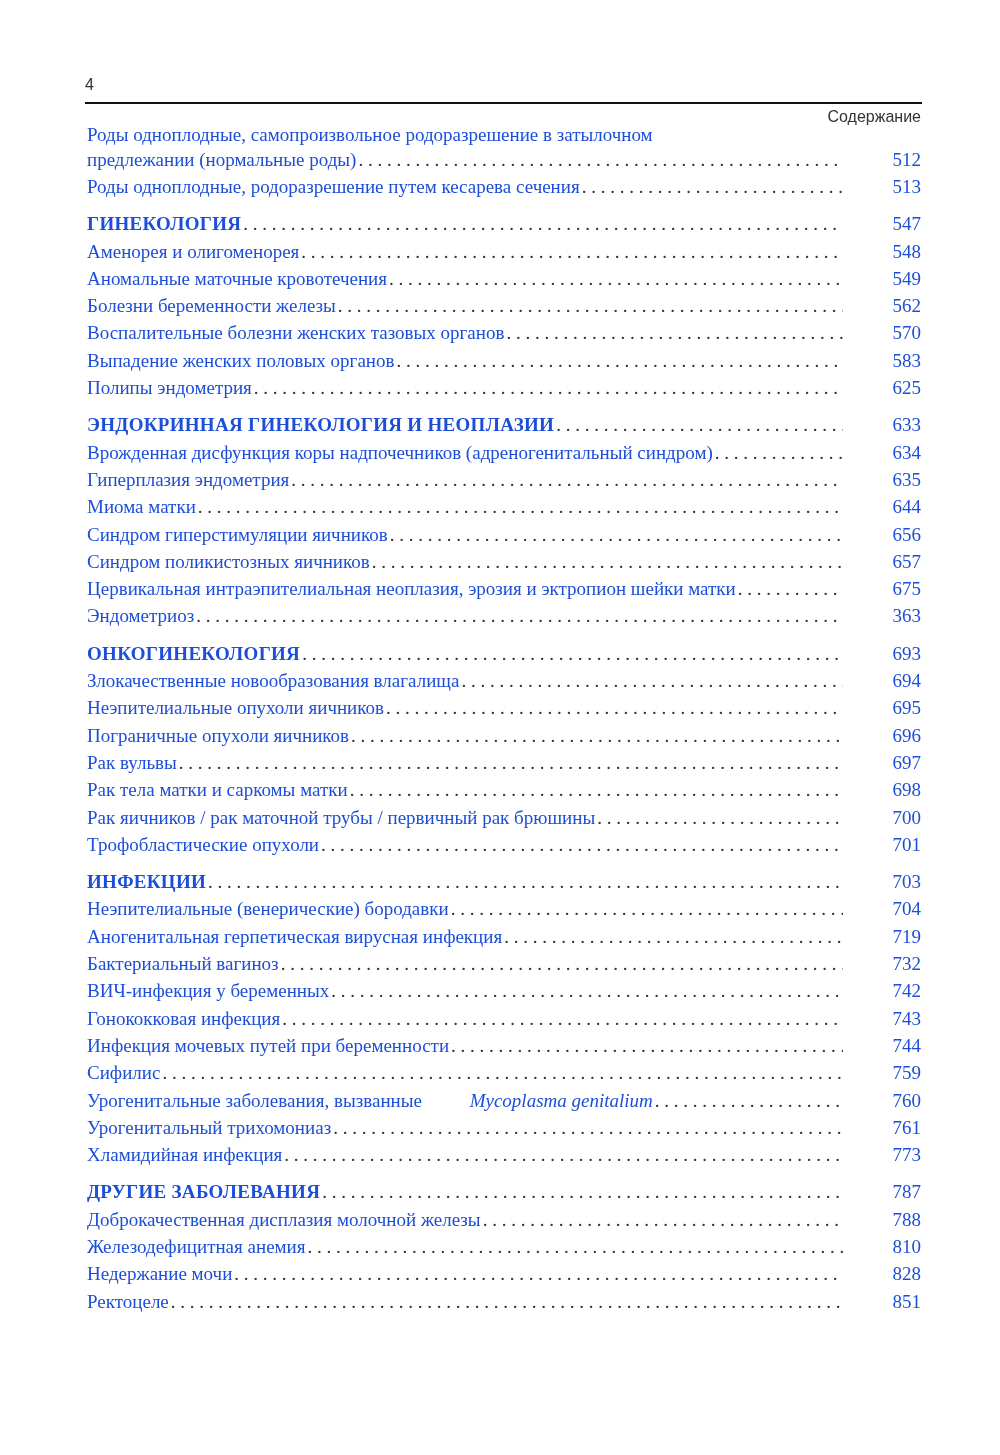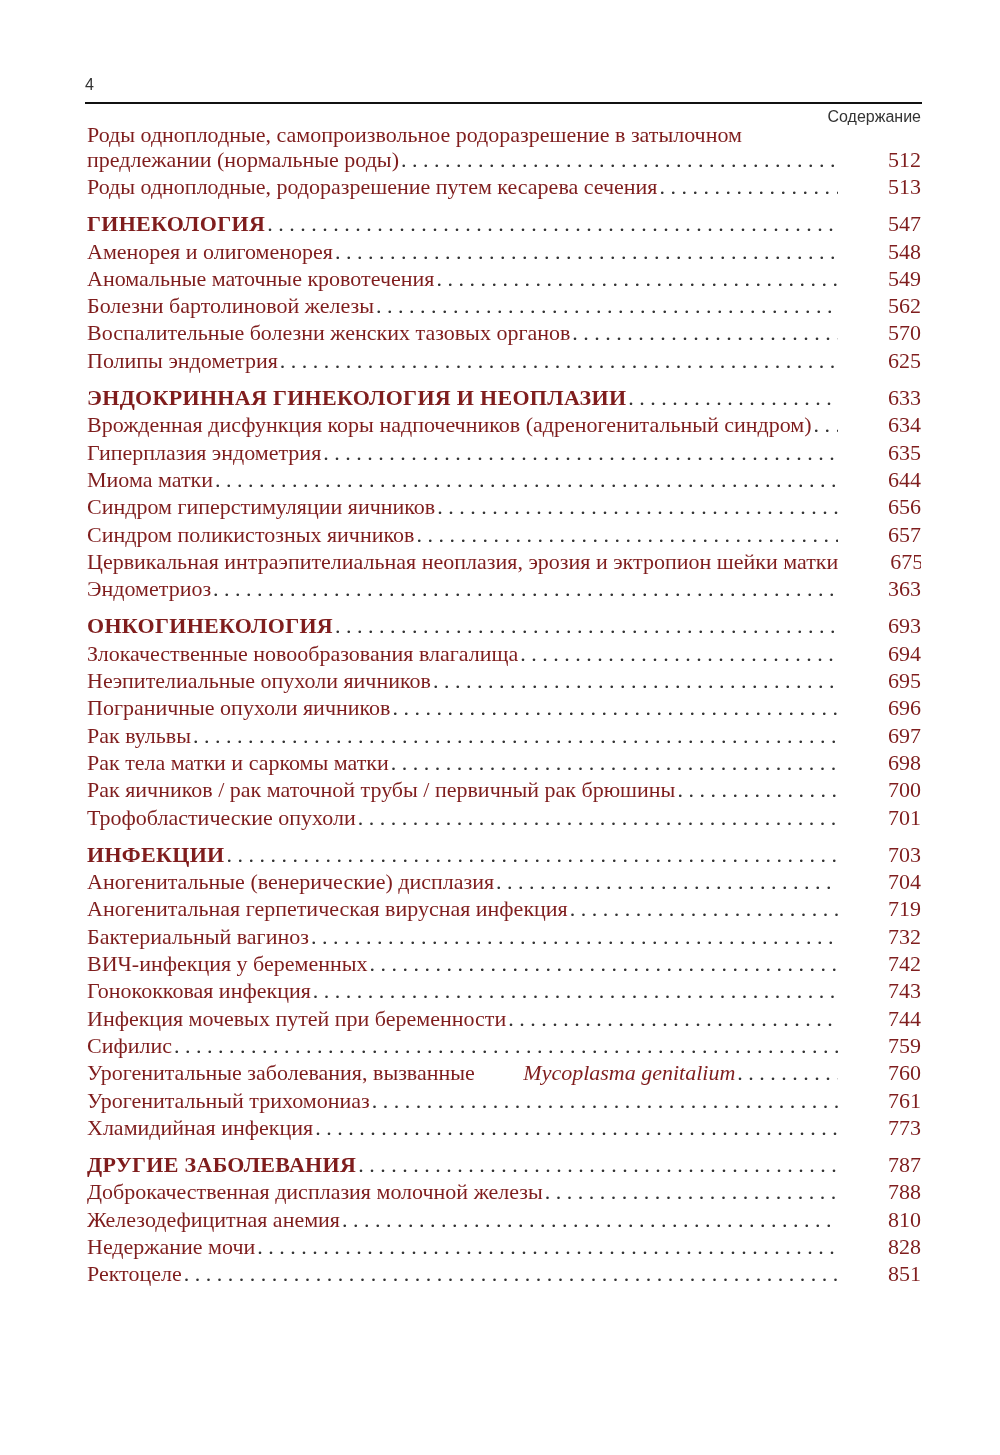--- a/index.html
+++ b/index.html
@@ -5,21 +5,21 @@
     html, body { margin: 0; padding: 0; background: #ffffff; }
     body { width: 1000px; height: 1455px; position: relative; overflow: hidden; color: #1a1a1a; }
     .running-head {
       position: absolute; left: 85px; top: 76px; width: 836px; height: 24px;
       font-family: "Liberation Sans", sans-serif; font-size: 16px; color: #333;
     }
     .running-head .pnum { position: absolute; left: 0; top: 0; }
     .running-head .rtitle { position: absolute; right: 0; top: 0; margin-top: 32px; }
     .head-rule { position: absolute; left: 85px; top: 102px; width: 837px; height: 2px; background: #111; }
     .toc { position: absolute; left: 87px; top: 124px; width: 834px;
-      font-family: "Liberation Serif", serif; font-size: 22px; color: #7f1d1d; }
+      font-family: "Liberation Serif", serif; font-size: 19px; color: #1d4ed8; }
     .entry { position: relative; display: flex; align-items: baseline; height: 27.3px; line-height: 27.3px; white-space: nowrap; overflow: hidden; }
     .entry.multi { height: auto; display: block; }
     .entry.multi .first-line { display: block; height: 22px; line-height: 22px; }
     .entry.multi .second { display: flex; align-items: baseline; height: 27px; line-height: 27px; }
     .label { flex: 0 0 auto; }
     .label em { font-style: italic; margin-left: 43px; }
     .leader { flex: 1 1 auto; overflow: hidden; margin: 0 2px; letter-spacing: 4.3px; color: #333; }
     .leader::before { content: ". . . . . . . . . . . . . . . . . . . . . . . . . . . . . . . . . . . . . . . . . . . . . . . . . . . . . . . . . . . . . . . . . . . . . . . . . . . . . . . . . . . . . . . . . . . . . . . . . . . . . . . . . . . . . . . . . . . . . . . . . . . . . . . . . . . ."; letter-spacing: 0; }
     .page { flex: 0 0 auto; text-align: right; margin-left: 48px; }
     .section { margin-top: 10px; }
@@ -61,30 +61,35 @@
         <span class="label">Аменорея и олигоменорея</span>
         <span class="leader"></span>
         <span class="page">548</span>
       </div>
     <div class="entry">
         <span class="label">Аномальные маточные кровотечения</span>
         <span class="leader"></span>
         <span class="page">549</span>
       </div>
     <div class="entry">
-        <span class="label">Болезни бартолиновой железы</span>
+        <span class="label">Болезни беременности железы</span>
         <span class="leader"></span>
         <span class="page">562</span>
       </div>
     <div class="entry">
         <span class="label">Воспалительные болезни женских тазовых органов</span>
         <span class="leader"></span>
         <span class="page">570</span>
       </div>
     <div class="entry">
+        <span class="label">Выпадение женских половых органов</span>
+        <span class="leader"></span>
+        <span class="page">583</span>
+      </div>
+    <div class="entry">
         <span class="label">Полипы эндометрия</span>
         <span class="leader"></span>
         <span class="page">625</span>
       </div>
   </div>
 
   <div class="section">
     <div class="entry heading">
       <span class="label">ЭНДОКРИННАЯ ГИНЕКОЛОГИЯ И НЕОПЛАЗИИ</span>
       <span class="leader"></span>
@@ -170,21 +175,21 @@
       </div>
   </div>
 
   <div class="section">
     <div class="entry heading">
       <span class="label">ИНФЕКЦИИ</span>
       <span class="leader"></span>
       <span class="page">703</span>
     </div>
     <div class="entry">
-        <span class="label">Аногенитальные (венерические) дисплазия</span>
+        <span class="label">Неэпителиальные (венерические) бородавки</span>
         <span class="leader"></span>
         <span class="page">704</span>
       </div>
     <div class="entry">
         <span class="label">Аногенитальная герпетическая вирусная инфекция</span>
         <span class="leader"></span>
         <span class="page">719</span>
       </div>
     <div class="entry">
         <span class="label">Бактериальный вагиноз</span>

